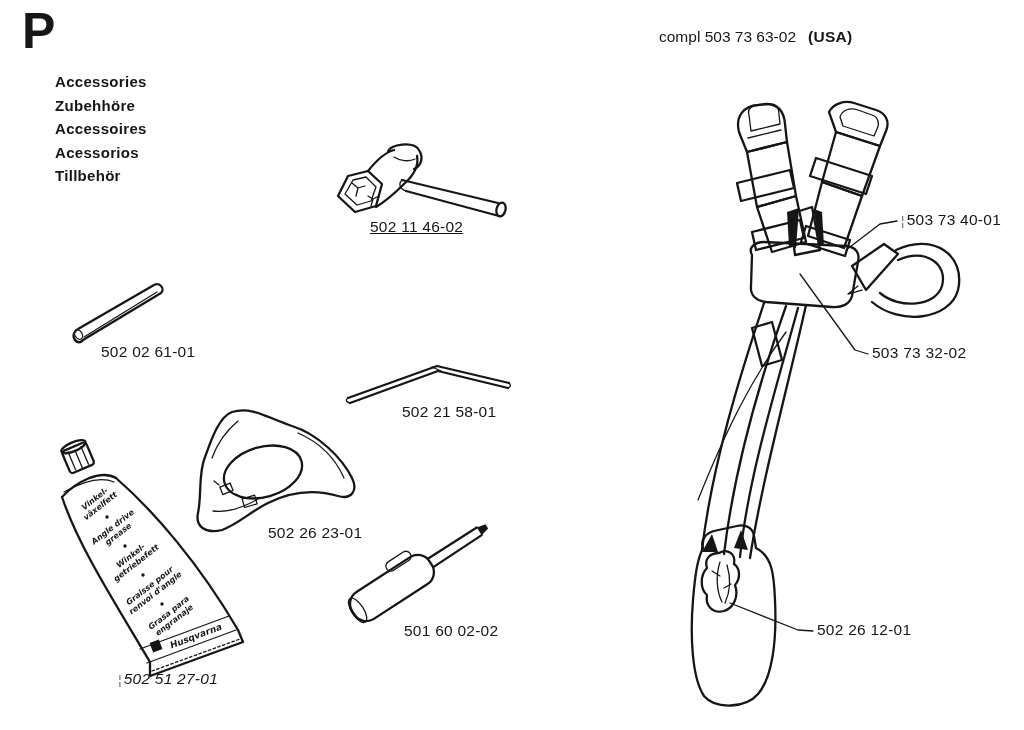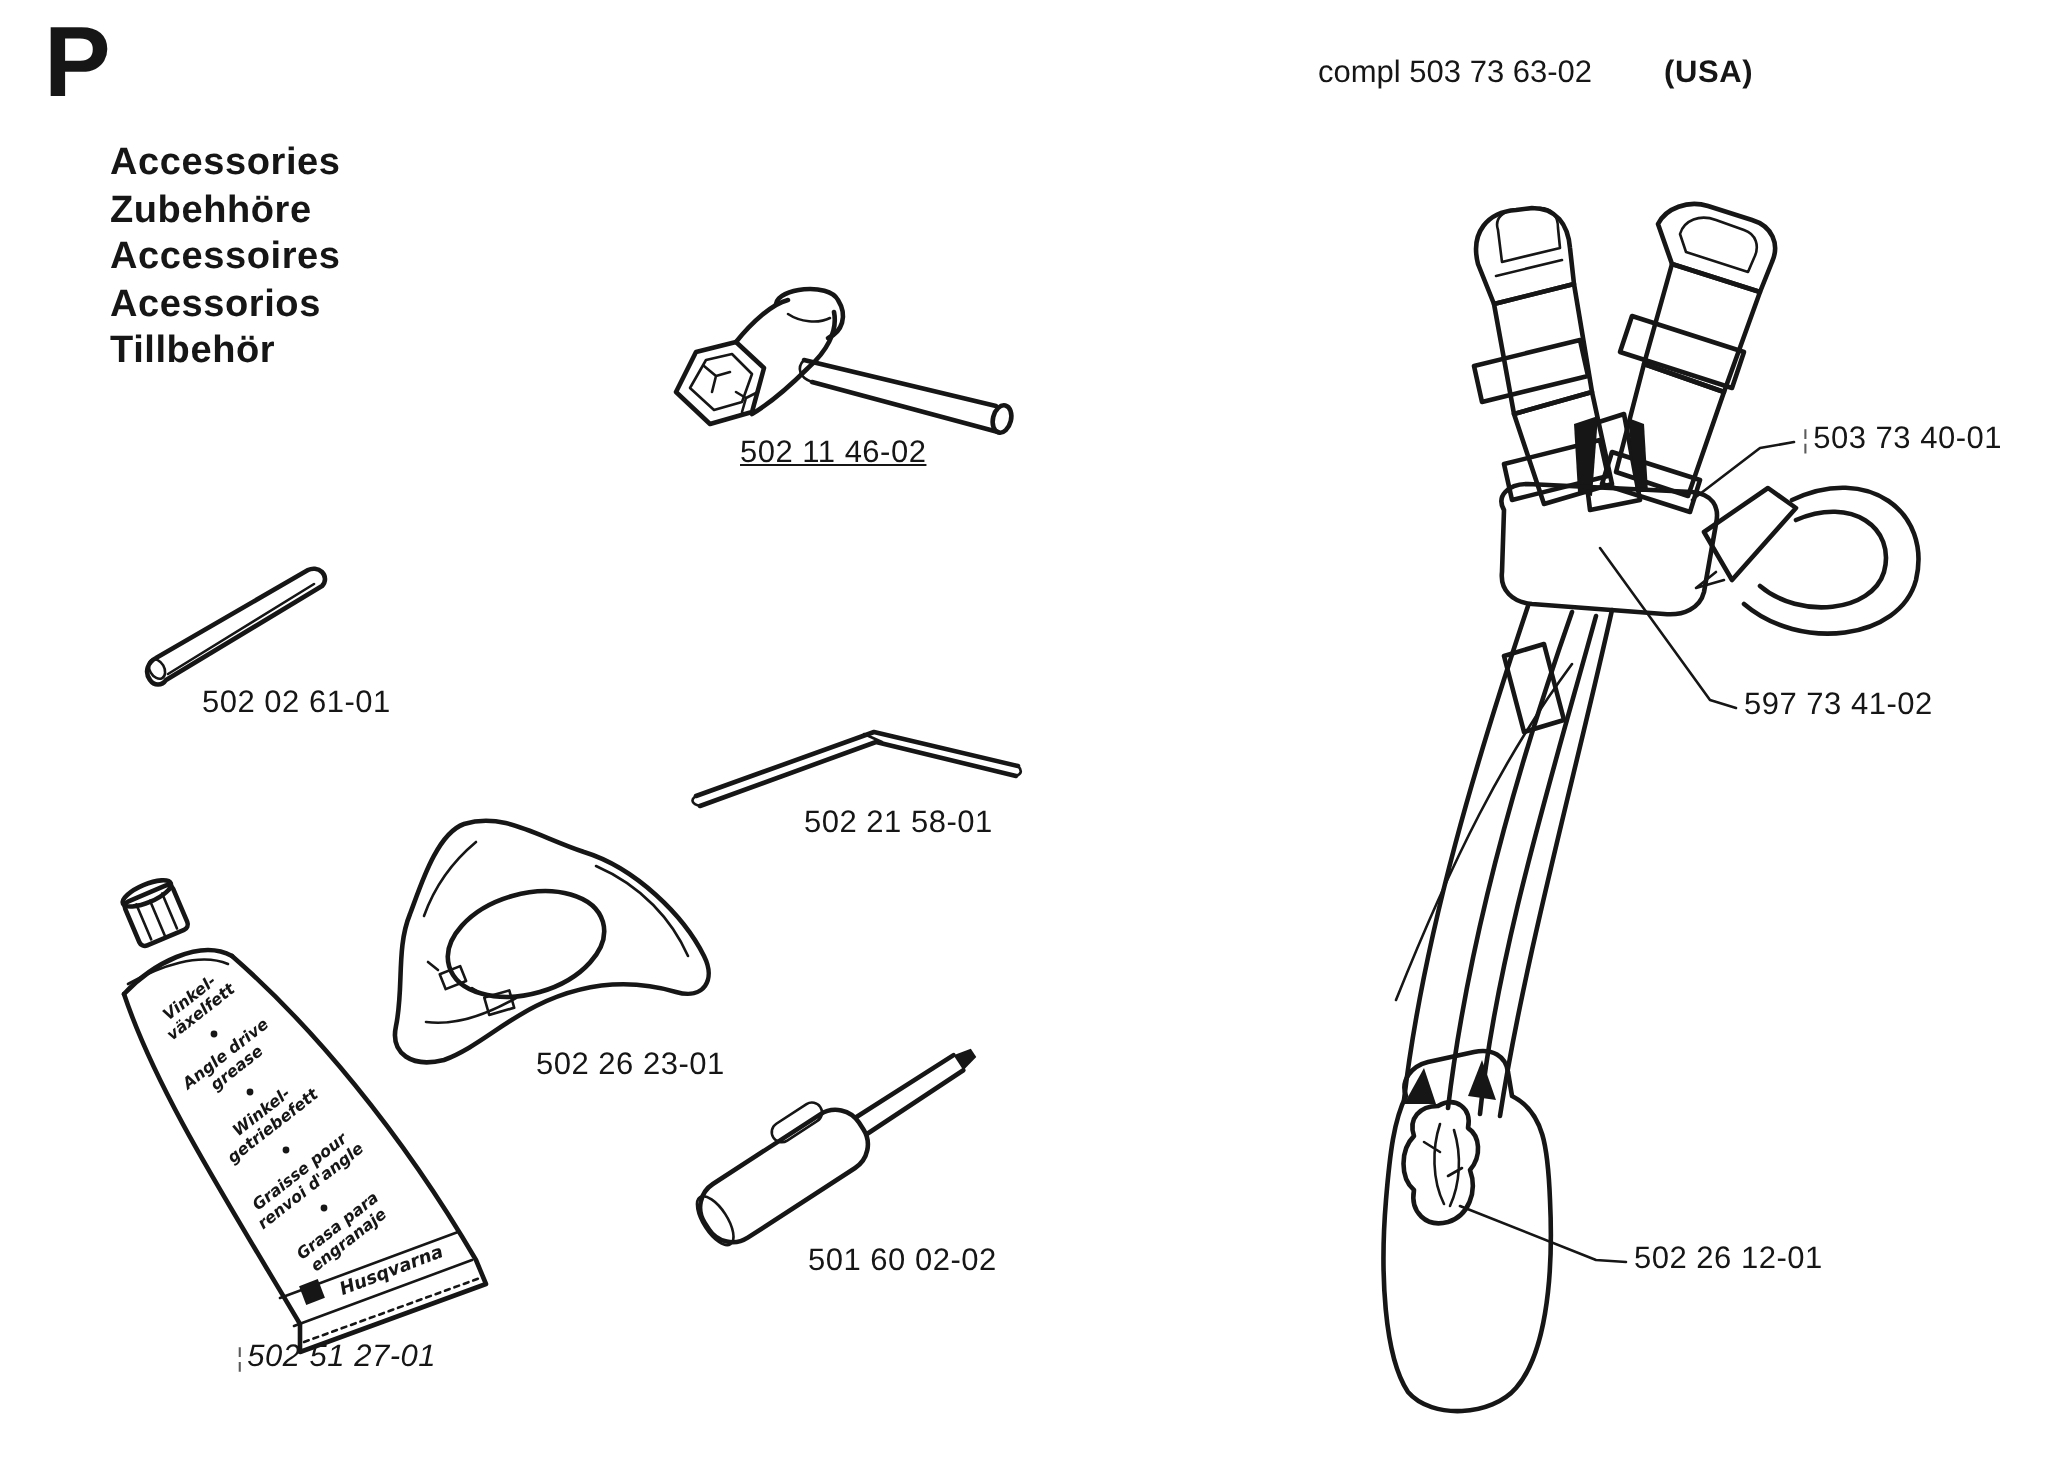--- a/index.html
+++ b/index.html
@@ -4,25 +4,25 @@
 <style>
   html,body{margin:0;padding:0;}
   body{
     width:1024px;height:730px;position:relative;background:#ffffff;
     font-family:"Liberation Sans", sans-serif;color:#161616;overflow:hidden;
   }
   .abs{position:absolute;}
   
   .hdr-letter{left:22px;top:6px;font-size:50px;font-weight:800;letter-spacing:-1px;line-height:1;}
   .hdr-titles{left:55px;top:70px;}
-  .hdr-title{font-size:19px;font-weight:700;line-height:23.5px;letter-spacing:.3px;white-space:nowrap;}
+  .hdr-title{font-size:15px;font-weight:700;line-height:23.5px;letter-spacing:.3px;white-space:nowrap;}
   
   .compl{left:659px;top:26px;font-size:15.5px;line-height:21px;white-space:nowrap;}
   .compl-row{display:flex;align-items:baseline;}
-  .compl-usa{font-weight:700;margin-left:36px;letter-spacing:.3px;}
+  .compl-usa{font-weight:700;margin-left:12px;letter-spacing:.3px;}
   
   .pn{font-size:15.5px;letter-spacing:.25px;white-space:nowrap;}
   .pn .pfx{opacity:.7;margin-right:2px;font-size:13px;}
   
   .tube-line{
     width:66px;text-align:center;font-size:8px;line-height:1.08;
     font-family:"DejaVu Sans", sans-serif;font-style:italic;font-weight:700;
     transform:translate(-50%,-50%) rotate(-38deg);
   }
   .tube-brand{
@@ -182,21 +182,21 @@
 <div class="abs pn" style="left:101px;top:343px;">502 02 61-01</div>
 <div class="abs pn" style="left:402px;top:403px;">502 21 58-01</div>
 <div class="abs pn" style="left:268px;top:524px;">502 26 23-01</div>
 <div class="abs pn" style="left:404px;top:622px;">501 60 02-02</div>
 <div class="abs pn" style="left:118px;top:670px;font-style:italic;">
   <span class="pfx">¦</span><span>502 51 27-01</span>
 </div>
 <div class="abs pn" style="left:901px;top:211px;">
   <span class="pfx">¦</span><span>503 73 40-01</span>
 </div>
-<div class="abs pn" style="left:872px;top:344px;">597 73 41-02</div>
+<div class="abs pn" style="left:872px;top:344px;">503 73 32-02</div>
 <div class="abs pn" style="left:817px;top:621px;">502 26 12-01</div>
 
 <div class="abs tube-line" style="left:98px;top:503px;">Vinkel-växelfett</div>
 <div class="abs tube-line" style="left:116px;top:531px;">Angle drive grease</div>
 <div class="abs tube-line" style="left:134px;top:560px;">Winkel-getriebefett</div>
 <div class="abs tube-line" style="left:153px;top:590px;">Graisse pour renvoi d'angle</div>
 <div class="abs tube-line" style="left:172px;top:617px;">Grasa para engranaje</div>
 <div class="abs tube-brand" style="left:196px;top:636px;">Husqvarna</div>
 
 </body></html>

